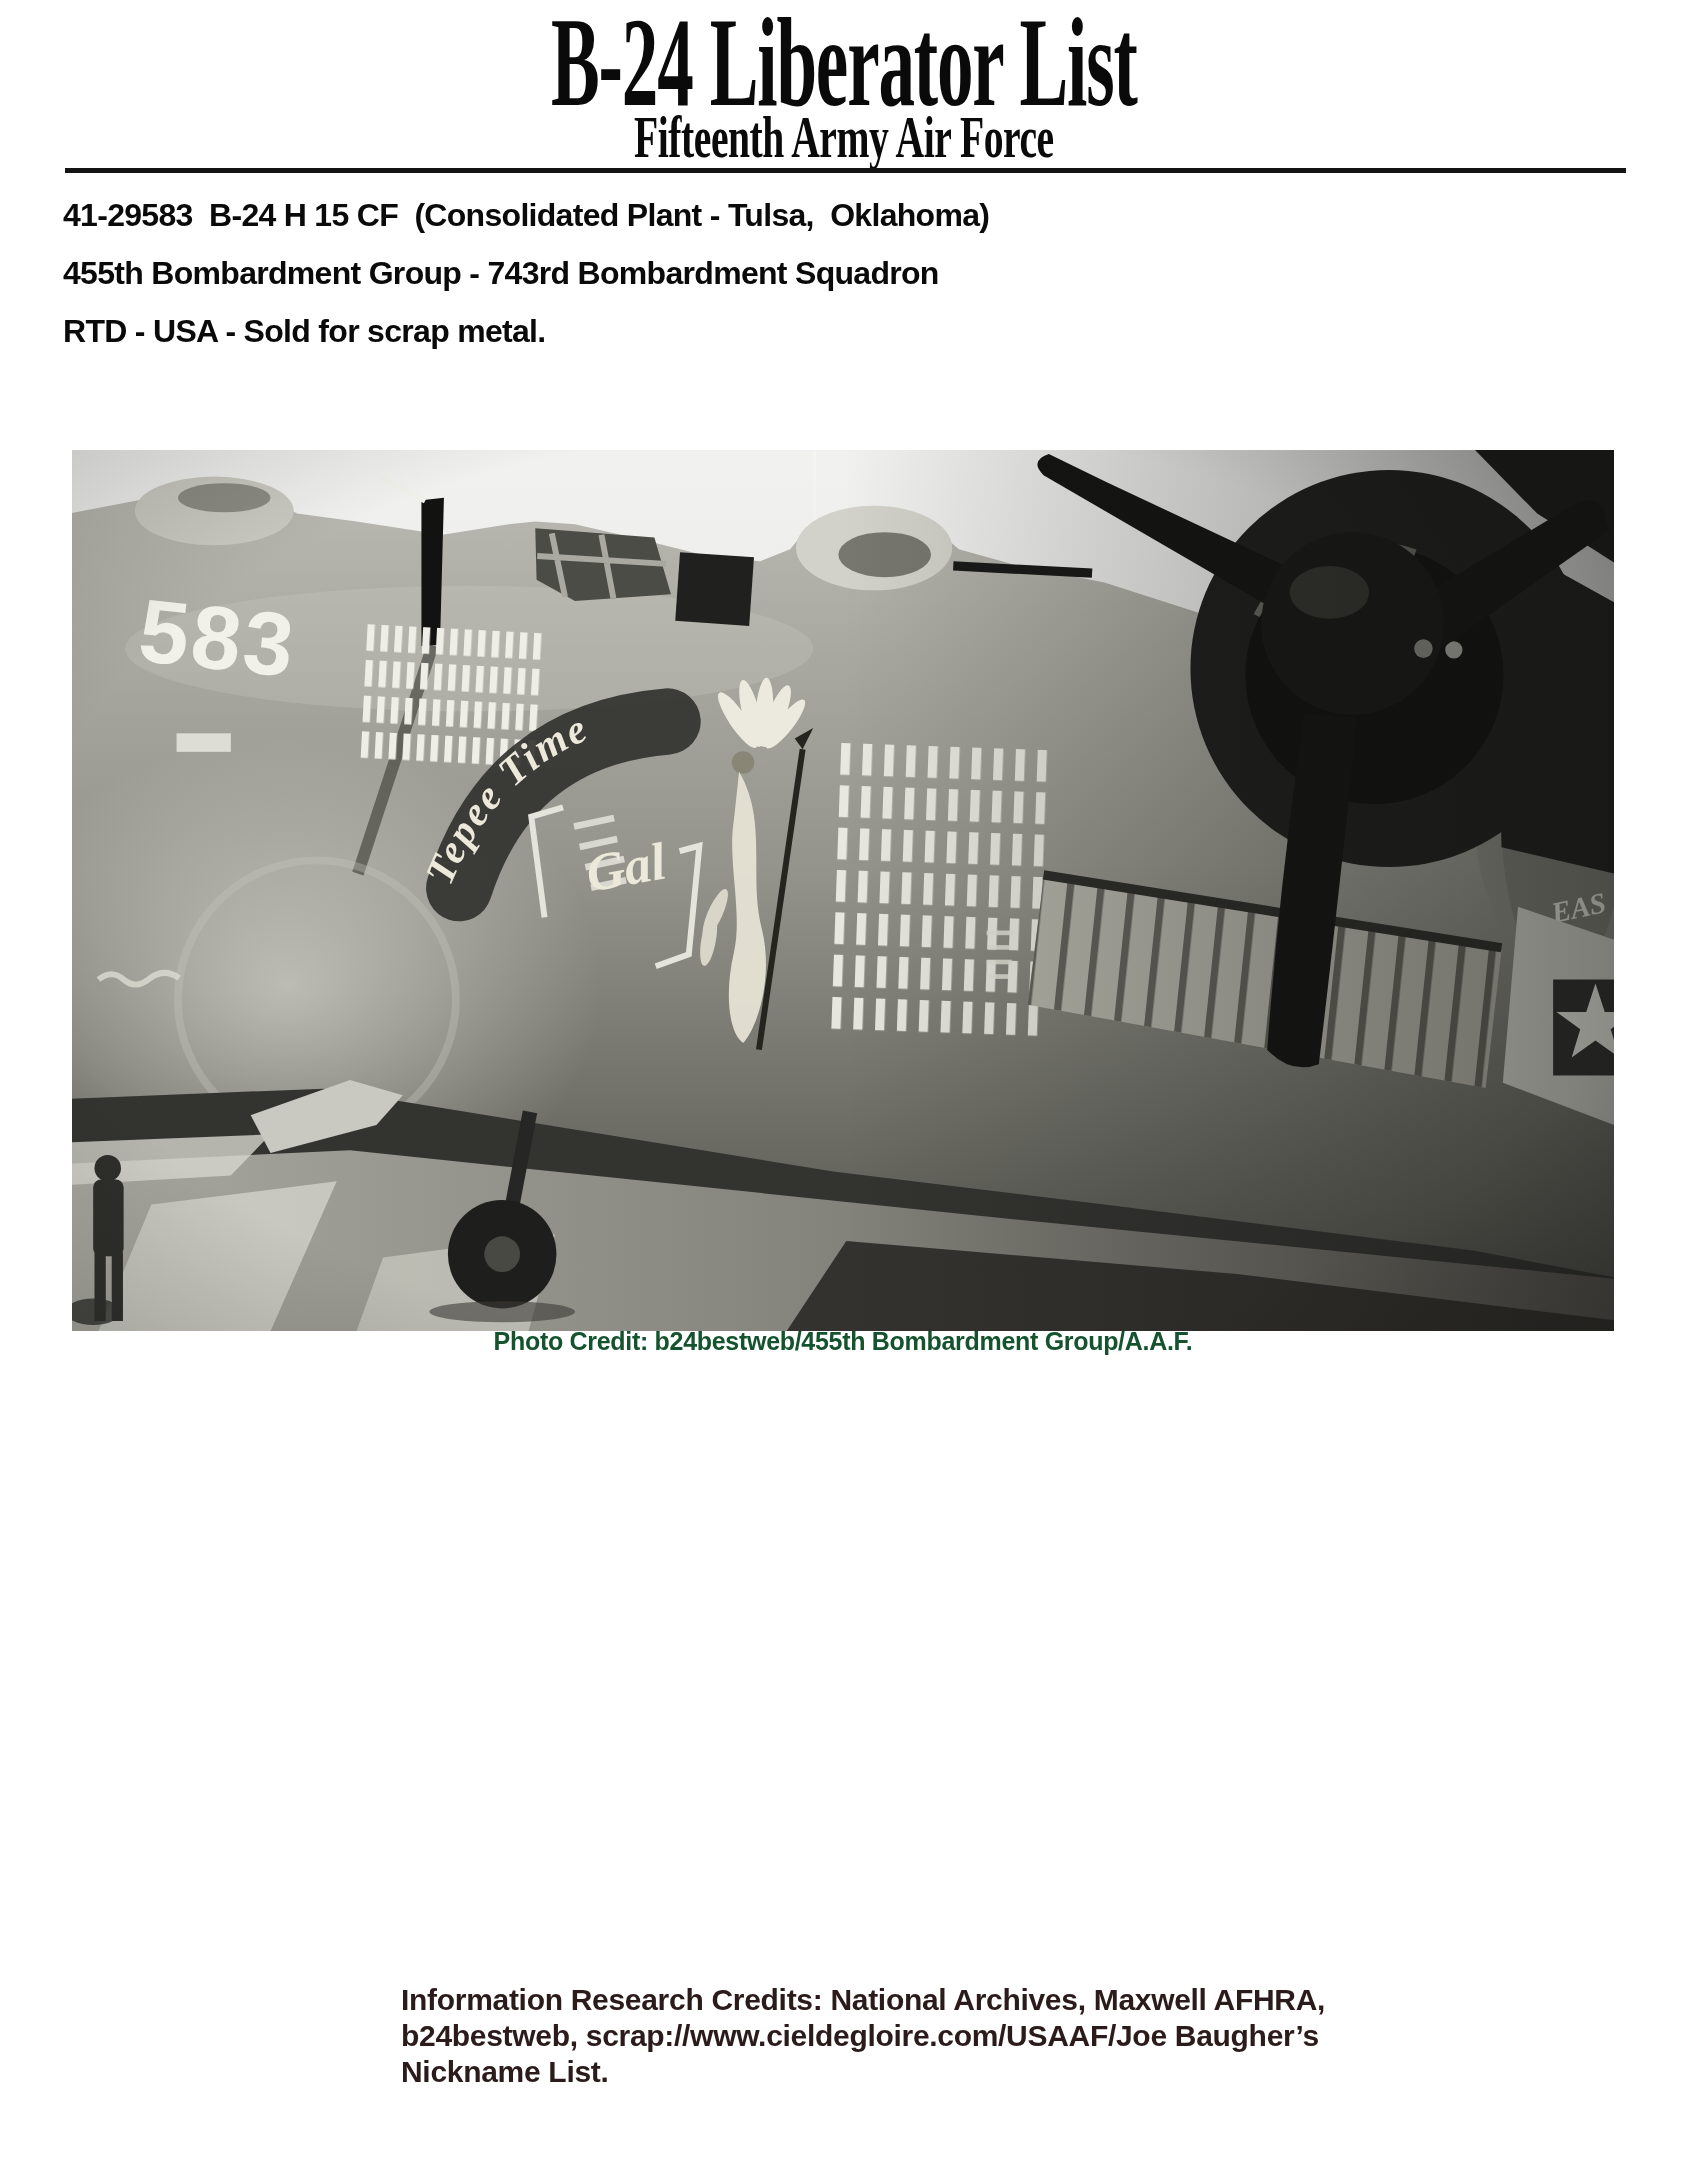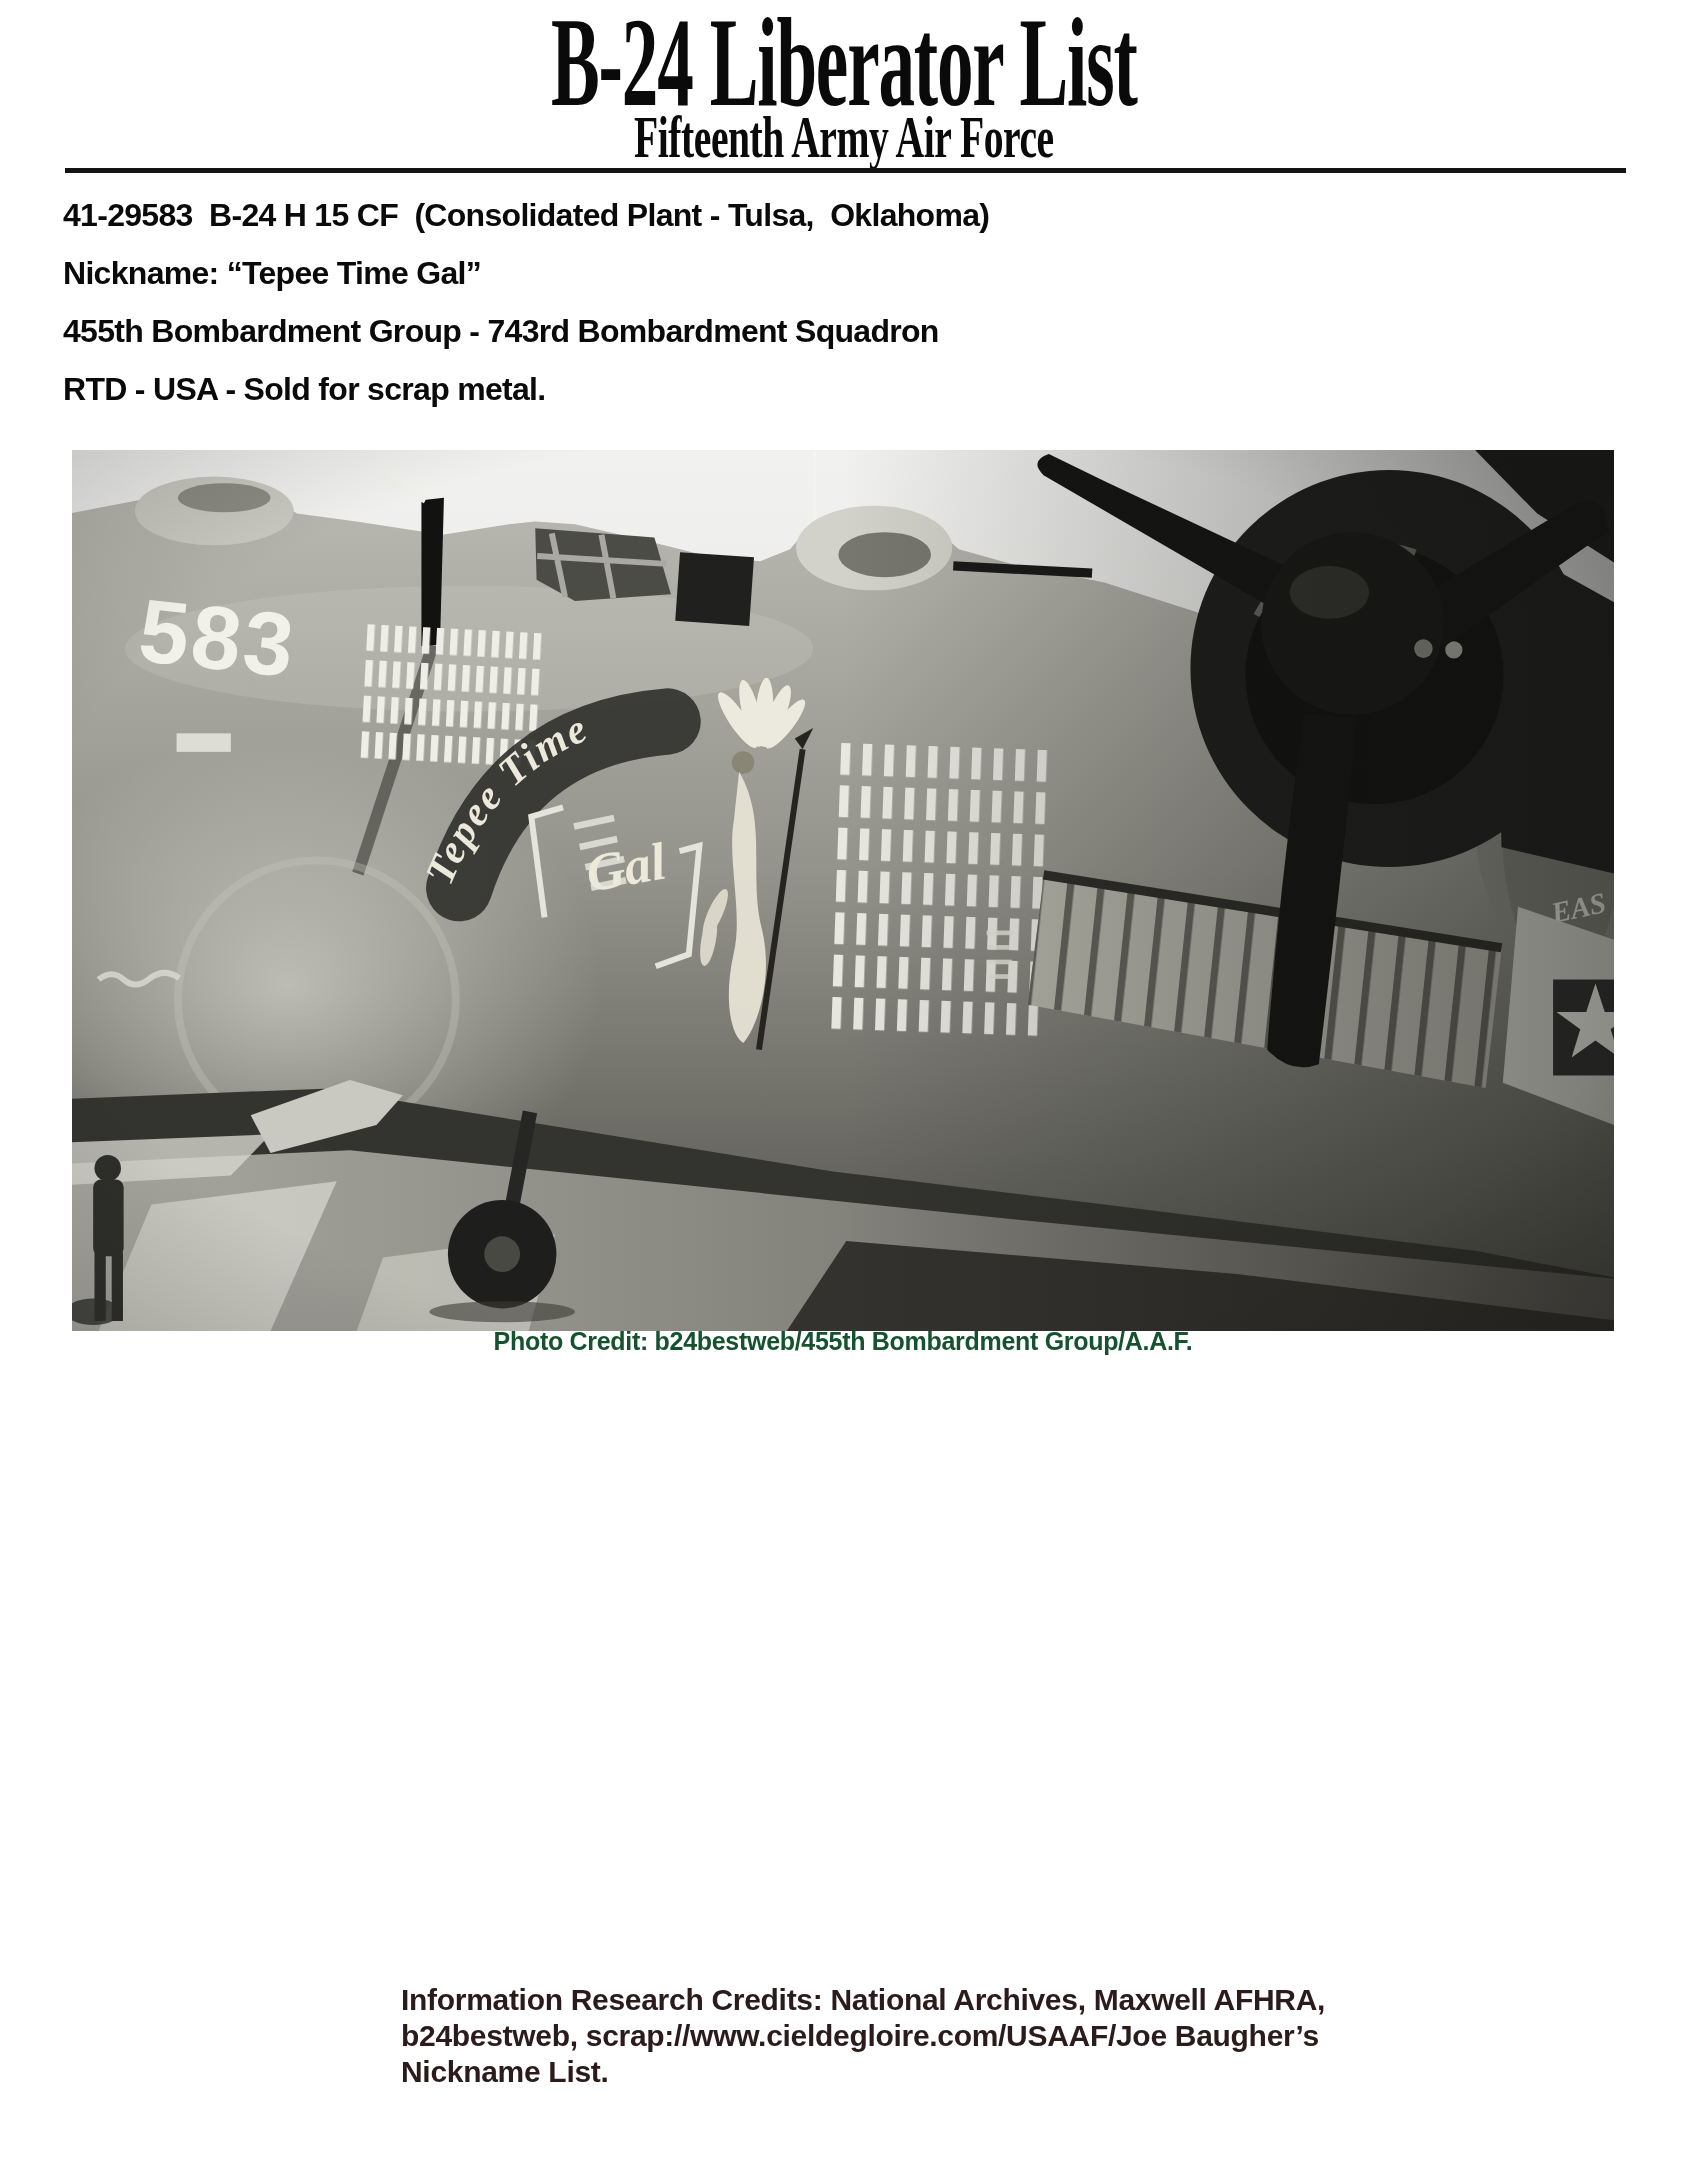--- a/index.html
+++ b/index.html
@@ -41,21 +41,20 @@
   <div class="title-line">
     <span class="stretch">B-24 Liberator List</span>
   </div>
   <div class="subtitle-line">
     <span class="stretch">Fifteenth Army Air Force</span>
   </div>
   <div class="rule"></div>
 
   <div class="info-block">
     <div class="info-line">41-29583  B-24 H 15 CF  (Consolidated Plant - Tulsa,  Oklahoma)</div>
-    <div class="info-line">Nickname: “Tepee Time Gal”</div>
     <div class="info-line">455th Bombardment Group - 743rd Bombardment Squadron</div>
     <div class="info-line">RTD - USA - Sold for scrap metal.</div>
   </div>
 
   <div class="photo-frame">
     <svg viewBox="0 0 2330 1331" xmlns="http://www.w3.org/2000/svg">
       <defs>
         <linearGradient id="skyGrad" x1="0" y1="0" x2="0" y2="1">
           <stop offset="0" stop-color="#f1f1ef"></stop>
             <stop offset="1" stop-color="#dddcd8"></stop>

